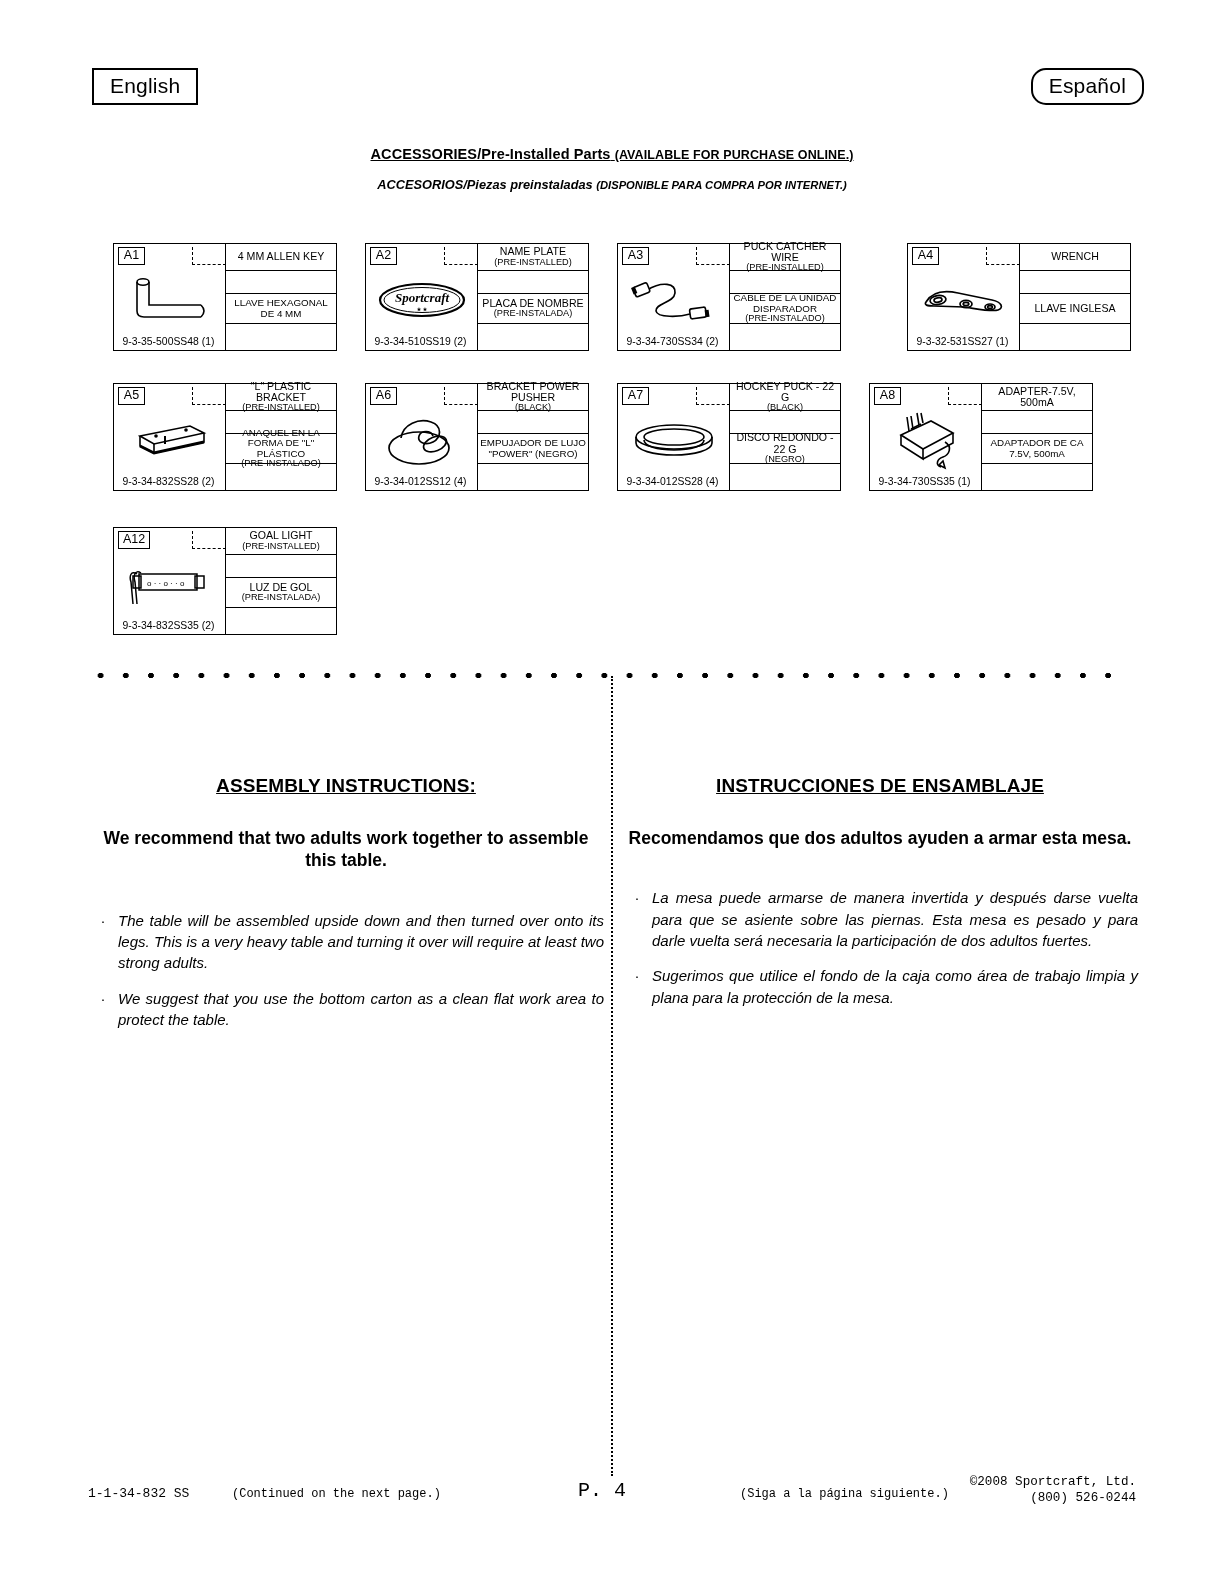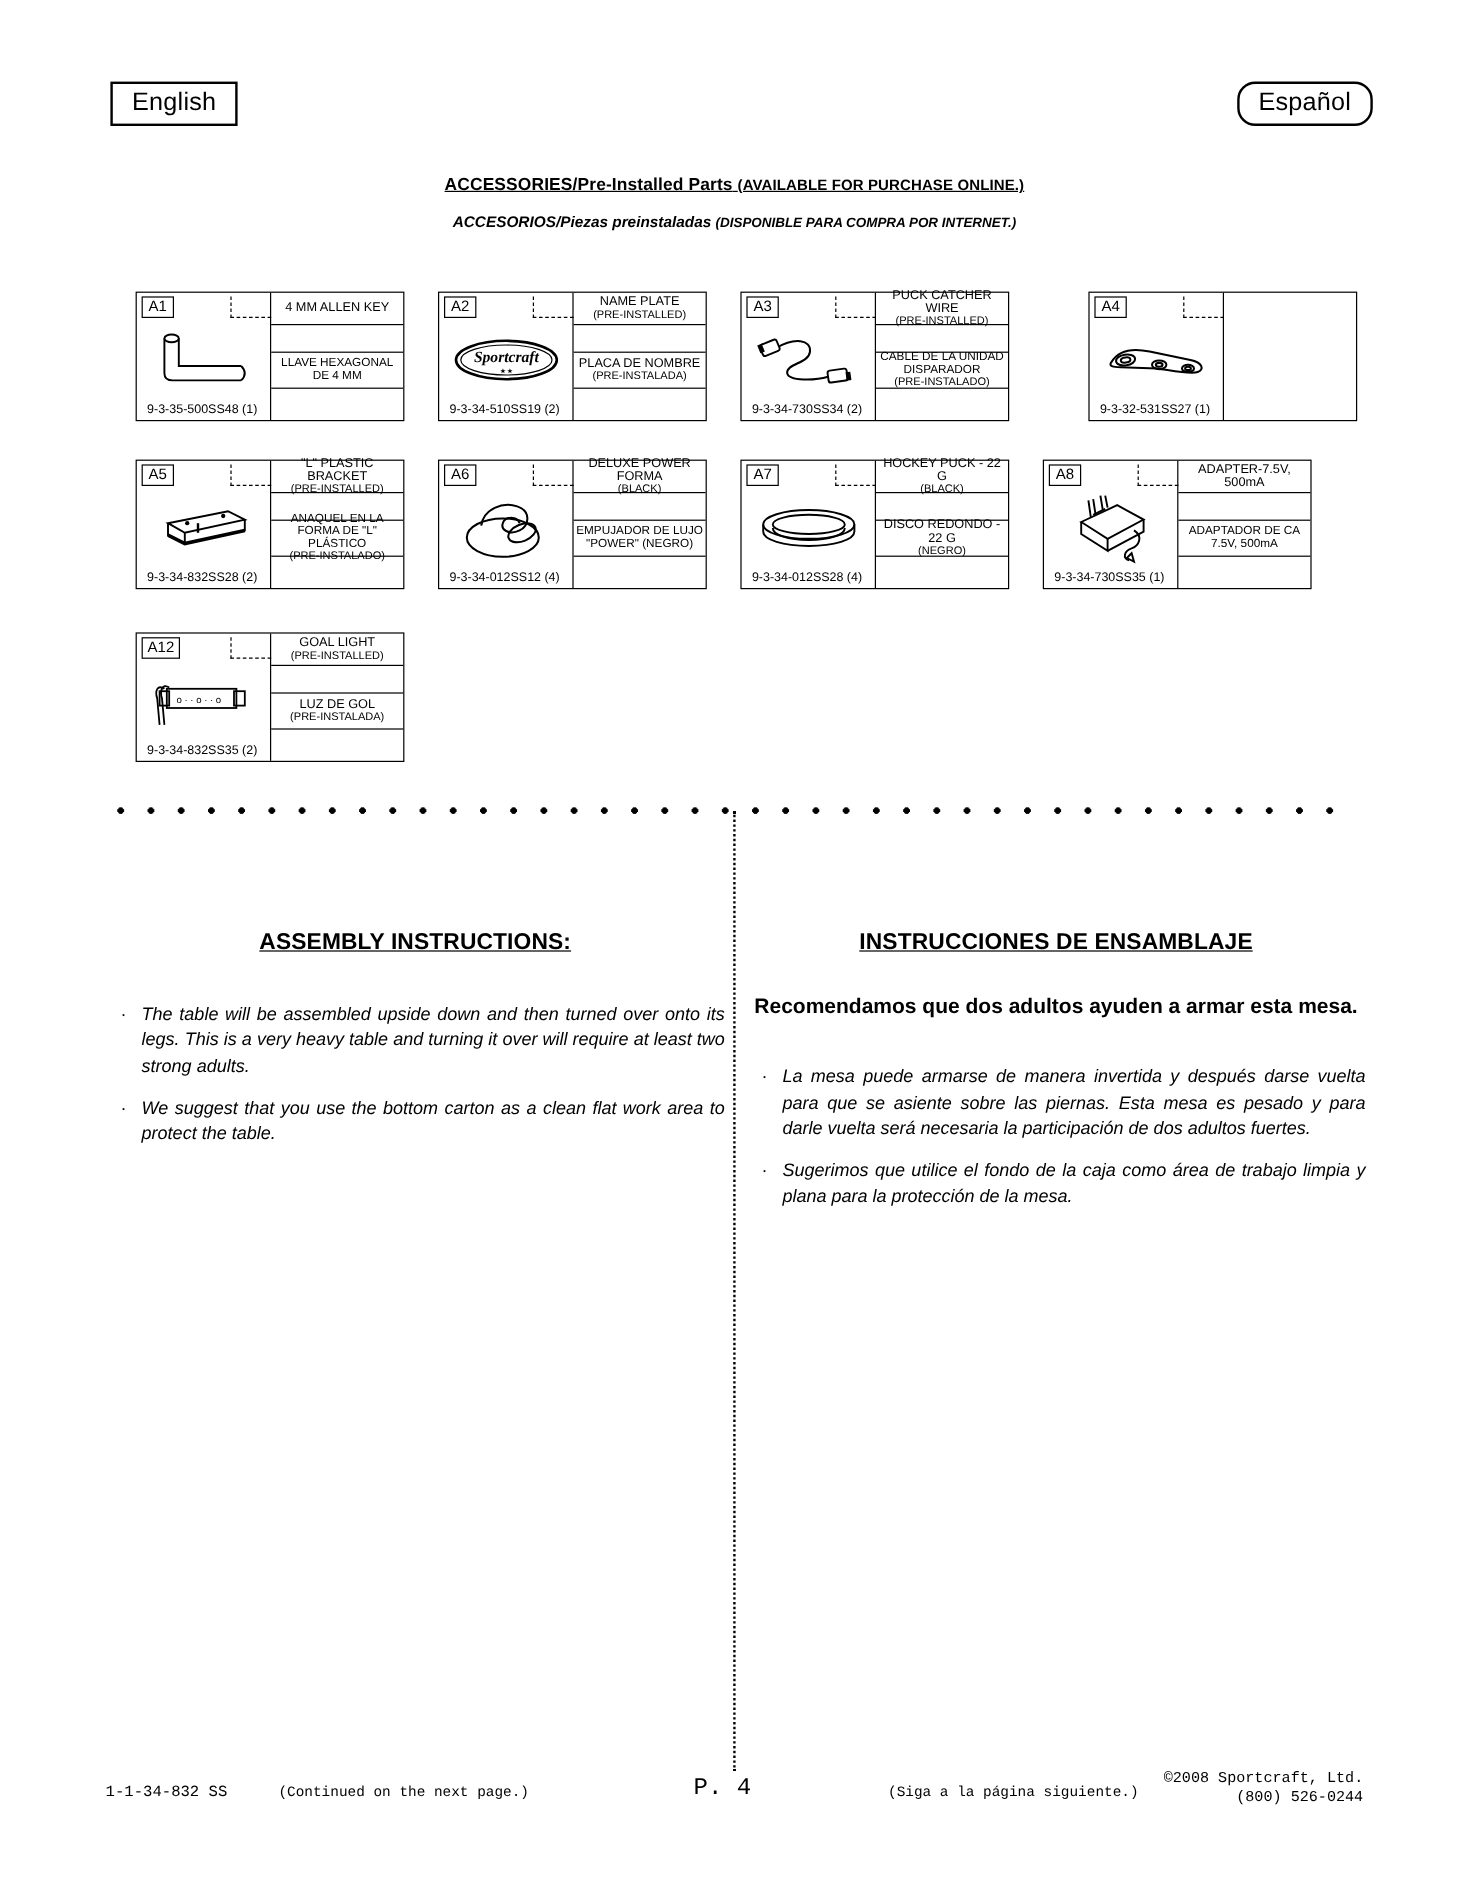--- a/index.html
+++ b/index.html
@@ -311,20 +311,30 @@
               <ellipse cx="20" cy="20" rx="4" ry="2.2" transform="rotate(-8 20 20)"></ellipse>
               <ellipse cx="48" cy="24" rx="6" ry="3.6"></ellipse>
               <ellipse cx="48" cy="24" rx="2.8" ry="1.6"></ellipse>
               <ellipse cx="72" cy="27" rx="5" ry="3"></ellipse>
               <ellipse cx="72" cy="27" rx="2.4" ry="1.4"></ellipse>
             </g>
           </svg>
         </div>
         <div class="pb-num">9-3-32-531SS27 (1)</div>
       </div>
+      <div class="pb-right">
+        <div class="pb-cell r1">
+          <span class="pb-en">WRENCH</span>
+        </div>
+        <div class="pb-cell r2"></div>
+        <div class="pb-cell r3">
+          <span class="pb-es">LLAVE INGLESA</span>
+        </div>
+        <div class="pb-cell r4"></div>
+      </div>
     </div>
     <div class="part-box" style="left: 113px; top: 383px;">
       <div class="pb-left">
         <div class="pb-tag">A5</div>
         <div class="pb-dash"></div>
         <div class="pb-art">
           <svg width="84" height="40" viewBox="0 0 84 40">
             <g fill="none" stroke="#000" stroke-width="1.6">
               <path d="M12 16 L62 6 L76 13 L26 24 Z"></path>
               <path d="M12 16 L12 26 L26 33 L26 24"></path>
@@ -363,21 +373,21 @@
               <ellipse cx="36" cy="36" rx="30" ry="16"></ellipse>
               <path d="M18 26 C20 12 36 6 48 10 C60 14 58 26 50 30 C42 34 34 30 36 24 C38 18 48 18 50 24"></path>
               <ellipse cx="52" cy="32" rx="12" ry="7" transform="rotate(-22 52 32)"></ellipse>
             </g>
           </svg>
         </div>
         <div class="pb-num">9-3-34-012SS12 (4)</div>
       </div>
       <div class="pb-right">
         <div class="pb-cell r1">
-          <span class="pb-en">DELUXE POWER FORMA</span>
+          <span class="pb-en">BRACKET POWER PUSHER</span>
           <span class="pb-note">(BLACK)</span>
         </div>
         <div class="pb-cell r2"></div>
         <div class="pb-cell r3">
           <span class="pb-es tight">EMPUJADOR DE LUJO "POWER" (NEGRO)</span>
         </div>
         <div class="pb-cell r4"></div>
       </div>
     </div>
     <div class="part-box" style="left: 617px; top: 383px;">
@@ -472,20 +482,21 @@
         <div class="pb-cell r4"></div>
       </div>
     </div>
   </div>
 
 <div id="dot-rule"></div>
 <div id="center-divider"></div>
 
 <div class="col" id="col-en">
   <div class="col-title">ASSEMBLY INSTRUCTIONS:</div>
+  <div class="col-lead">We recommend that two adults work together to assemble this table.</div>
   <div class="bullets">
     <div class="bullet">
       <span class="dot">·</span>
       <span class="txt">The table will be assembled upside down and then turned over onto its legs. This is a very heavy table and turning it over will require at least two strong adults.</span>
     </div>
     <div class="bullet">
       <span class="dot">·</span>
       <span class="txt">We suggest that you use the bottom carton as a clean flat work area to protect the table.</span>
     </div>
   </div>

